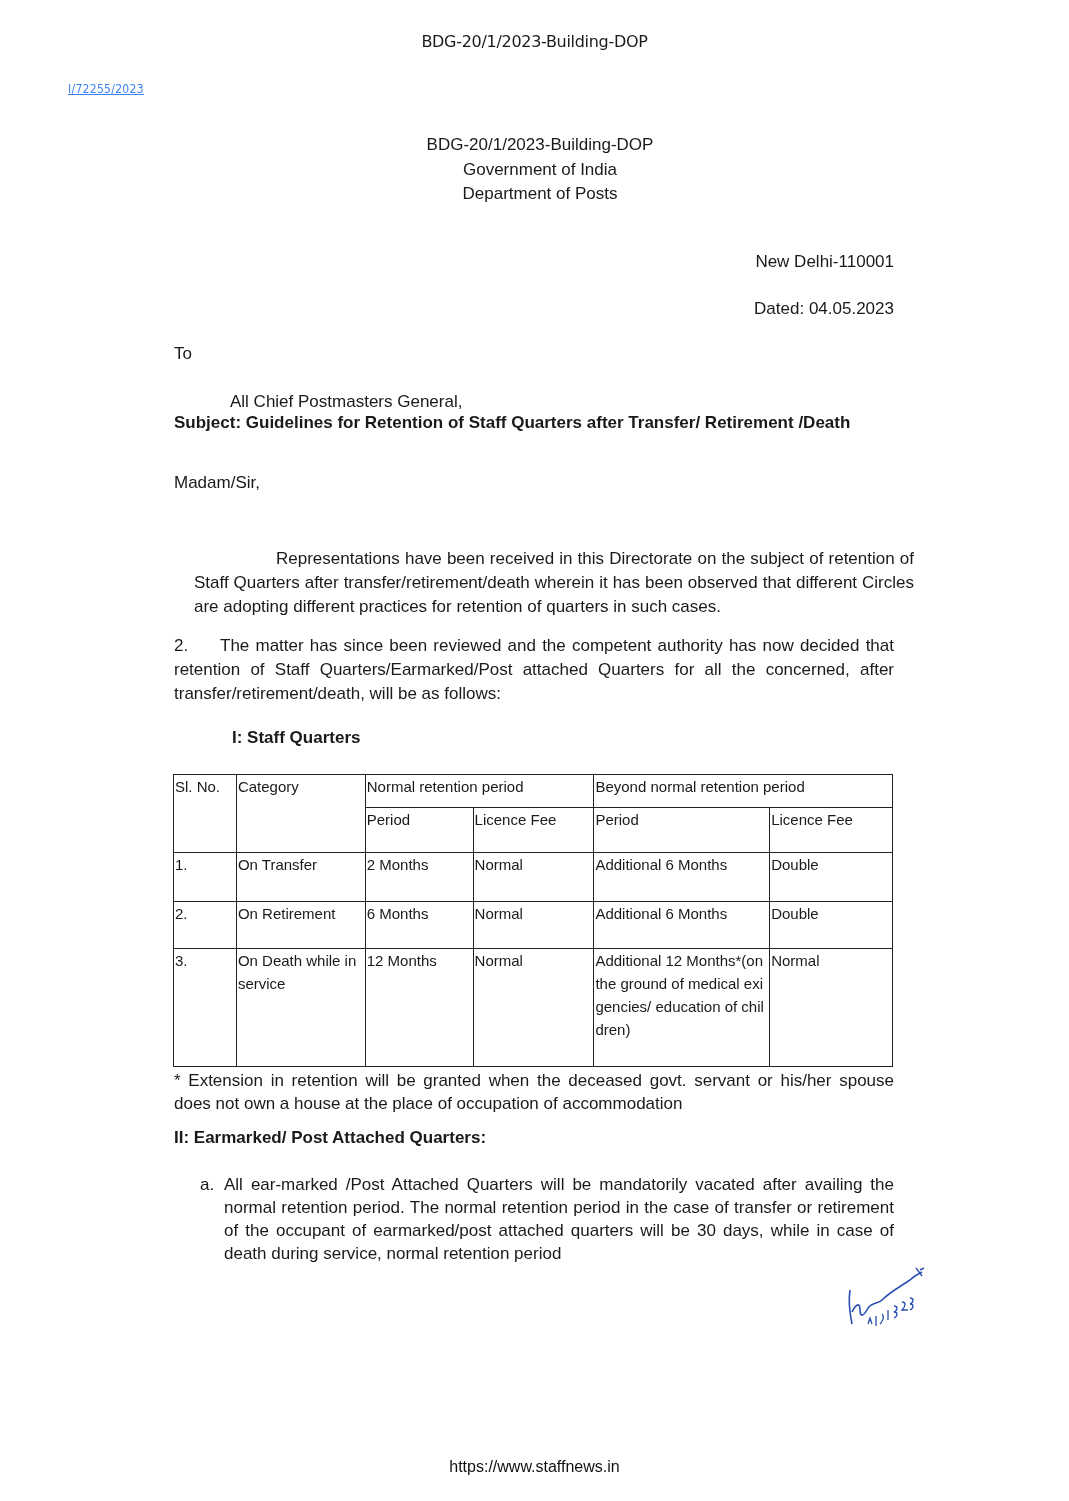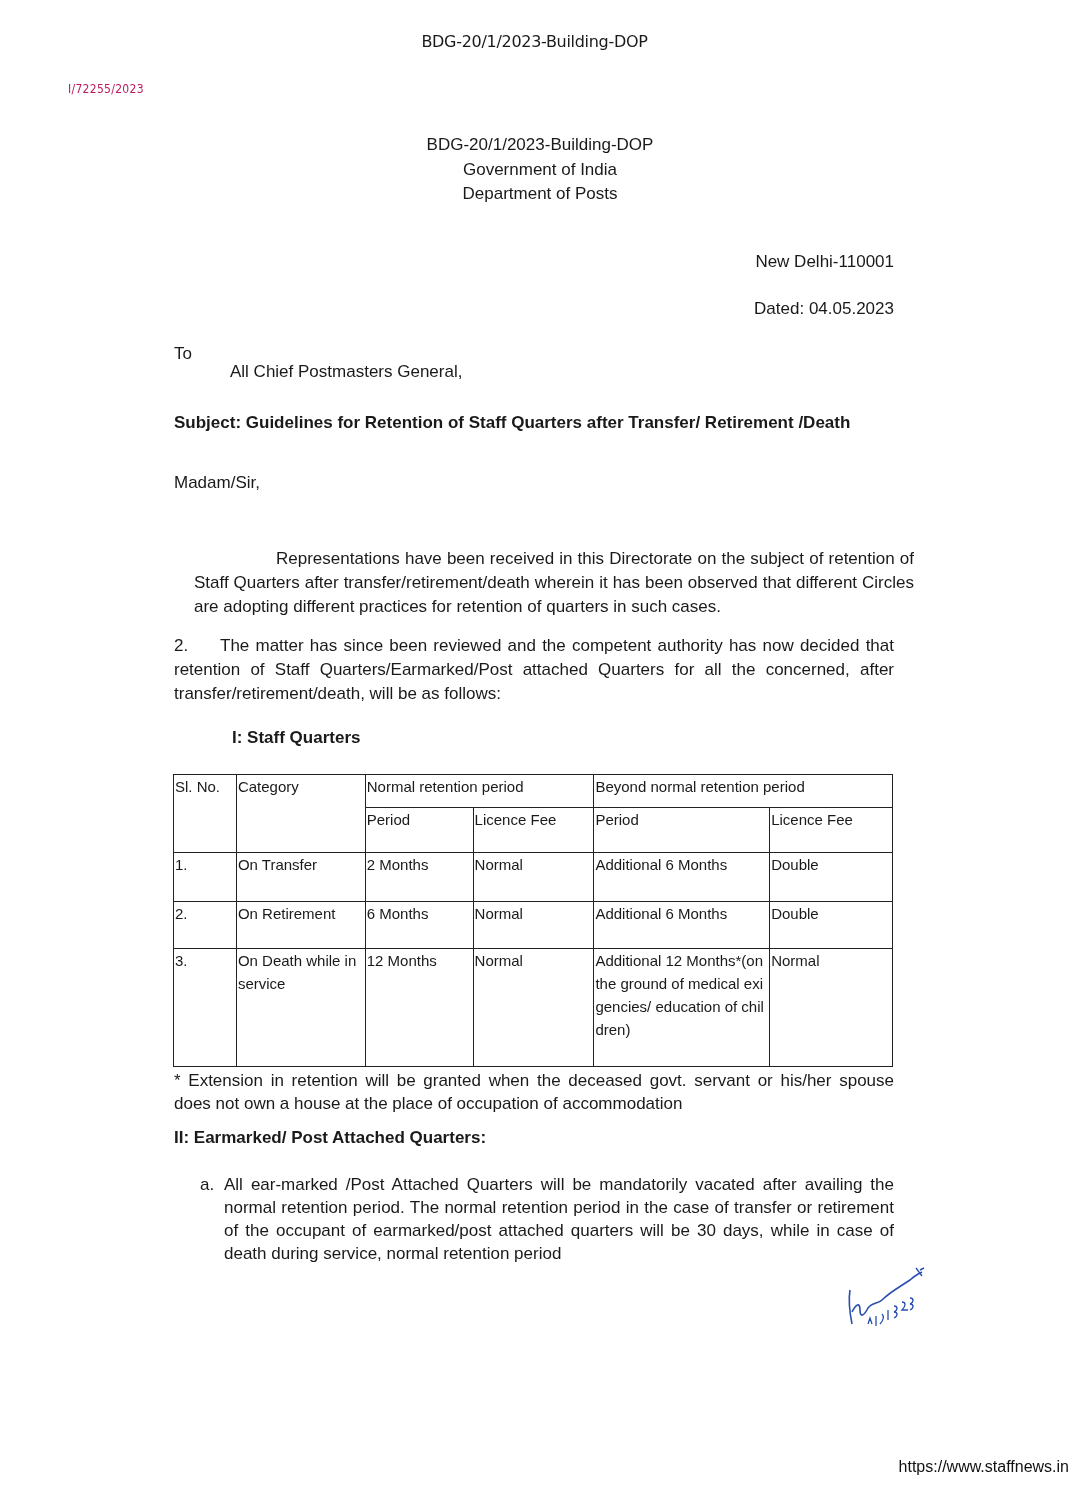--- a/index.html
+++ b/index.html
@@ -3,46 +3,46 @@
 <meta charset="utf-8">
 <style>
   html, body { margin: 0; padding: 0; }
   body {
     width: 1069px; height: 1501px; background: #ffffff; position: relative;
     overflow: hidden; color: #1a1a1a;
     font-family: "Liberation Sans", sans-serif;
   }
   .abs { position: absolute; }
   .top-ref { left: 0; width: 1069px; top: 32px; text-align: center; font-family: "DejaVu Sans", sans-serif; font-size: 16px; letter-spacing: -0.3px; }
-  .file-no { left: 68px; top: 82px; font-family: "DejaVu Sans Condensed", "DejaVu Sans", sans-serif; font-size: 12px; letter-spacing: 0.3px; color: #be185d; }
+  .file-no { left: 68px; top: 82px; font-family: "DejaVu Sans Condensed", "DejaVu Sans", sans-serif; font-size: 12px; letter-spacing: 0.3px; color: #3b82f6; text-decoration: underline; }
   .header-block { left: 380px; width: 320px; top: 133px; text-align: center; font-size: 17px; line-height: 24.5px; }
   .place { right: 175px; top: 252px; font-size: 17px; }
   .dated { right: 175px; top: 299px; font-size: 17px; }
   .to { left: 174px; top: 344px; font-size: 17px; }
-  .addressee { left: 230px; top: 362px; font-size: 17px; }
+  .addressee { left: 230px; top: 392px; font-size: 17px; }
   .subject { left: 174px; top: 412px; width: 720px; font-size: 17px; font-weight: bold; line-height: 21px; }
   .salutation { left: 174px; top: 473px; font-size: 17px; }
   .para { left: 174px; width: 720px; font-size: 17px; line-height: 24px; text-align: justify; }
   .p1 { top: 547px; text-indent: 82px; margin-left: 20px; }
   .p2 { top: 634px; }
   .p2 .num { display: inline-block; width: 46px; }
   .sec1 { left: 232px; top: 728px; font-size: 17px; font-weight: bold; }
   table.quarters {
     position: absolute; left: 173px; top: 774px; width: 720px;
     border-collapse: collapse; font-size: 15px; line-height: 23px;
   }
   table.quarters td {
     border: 1.5px solid #222; vertical-align: top; padding: 0 0 0 1px;
   }
   .footnote { left: 174px; top: 1069px; width: 720px; font-size: 17px; line-height: 23px; text-align: justify; }
   .sec2 { left: 174px; top: 1128px; font-size: 17px; font-weight: bold; }
   .item-a { left: 200px; top: 1173px; width: 694px; font-size: 17px; line-height: 23px; text-align: justify; padding-left: 24px; box-sizing: border-box; }
   .item-a .marker { position: absolute; left: 0; top: 0; }
   .signature { left: 838px; top: 1262px; width: 90px; height: 70px; }
-  .footer-url { left: 0; width: 1069px; top: 1458px; text-align: right; font-size: 16px; color: #111; }
+  .footer-url { left: 0; width: 1069px; top: 1458px; text-align: center; font-size: 16px; color: #111; }
 </style>
 </head>
 <body>
 
 <div class="abs top-ref">BDG-20/1/2023-Building-DOP</div>
 <div class="abs file-no">I/72255/2023</div>
 
 <div class="abs header-block">
   <div>BDG-20/1/2023-Building-DOP</div>
   <div>Government of India</div>

